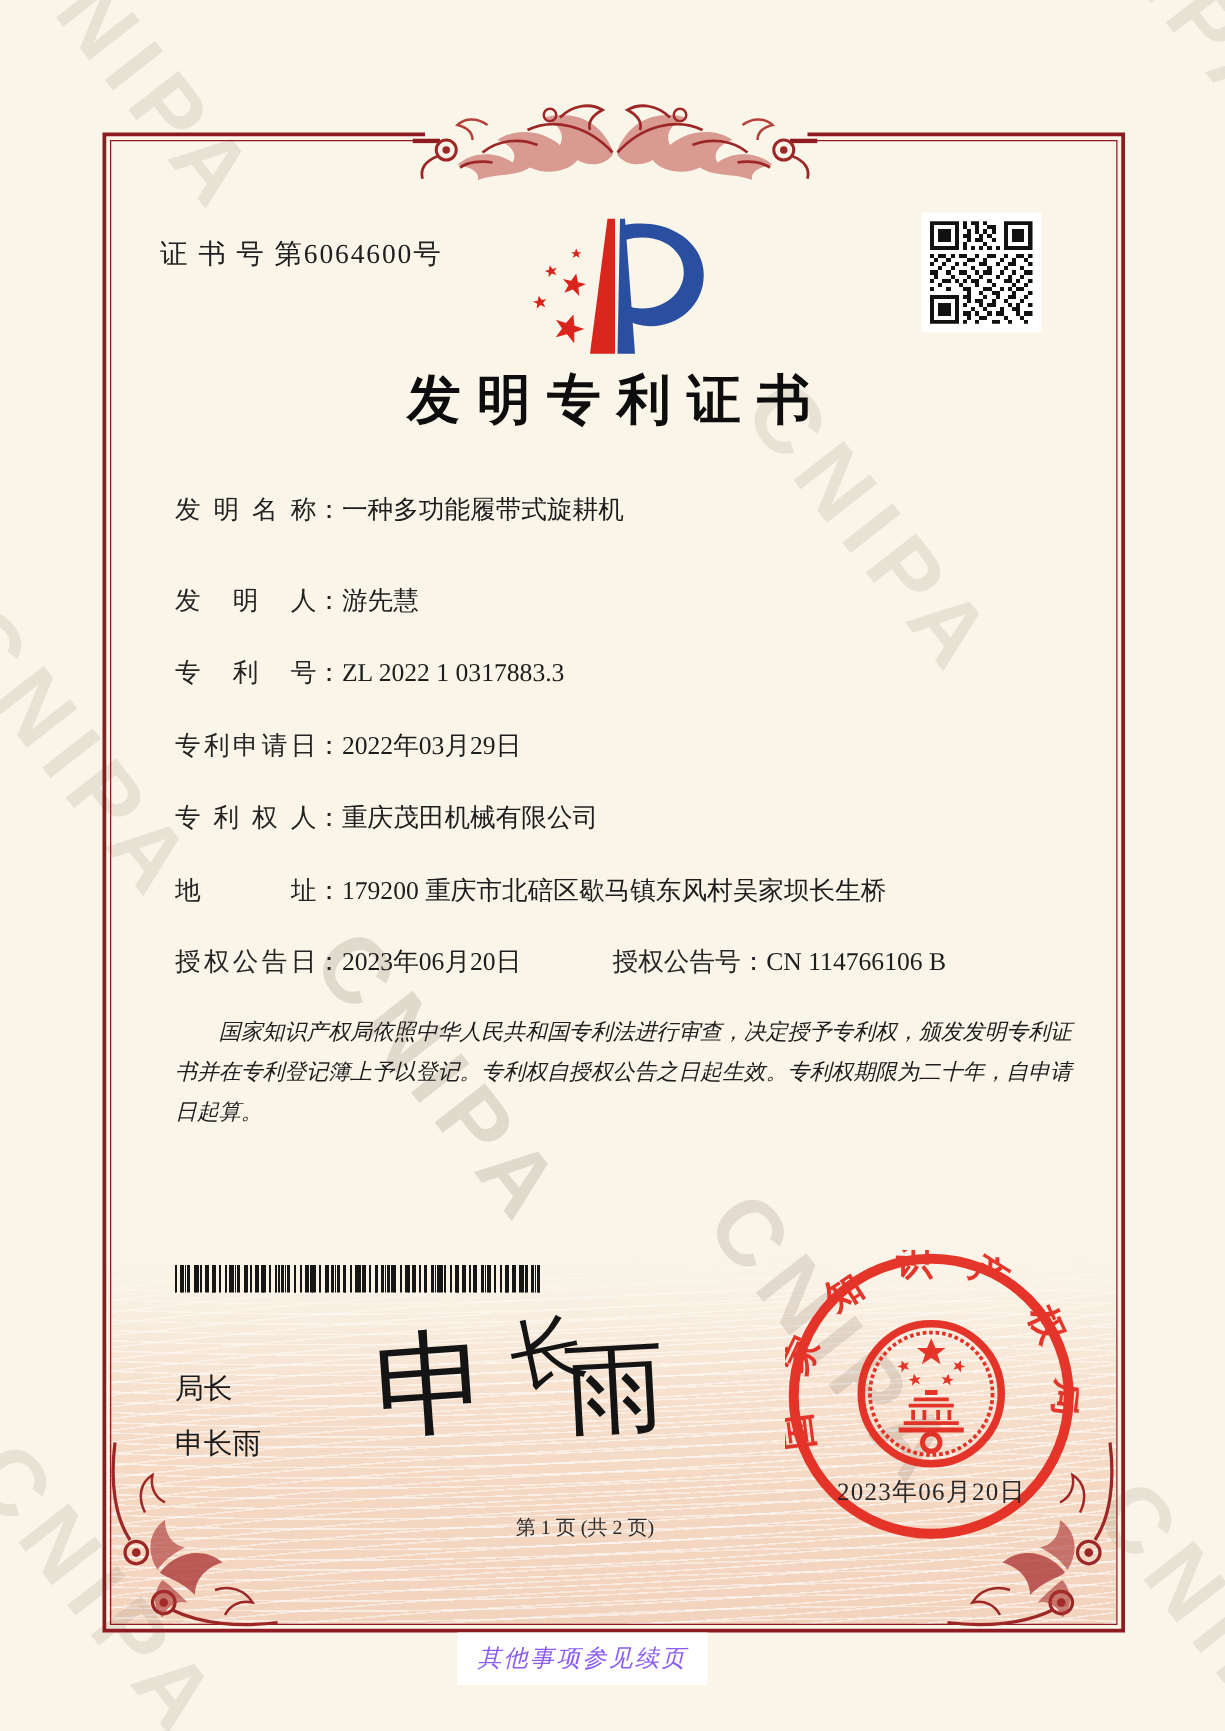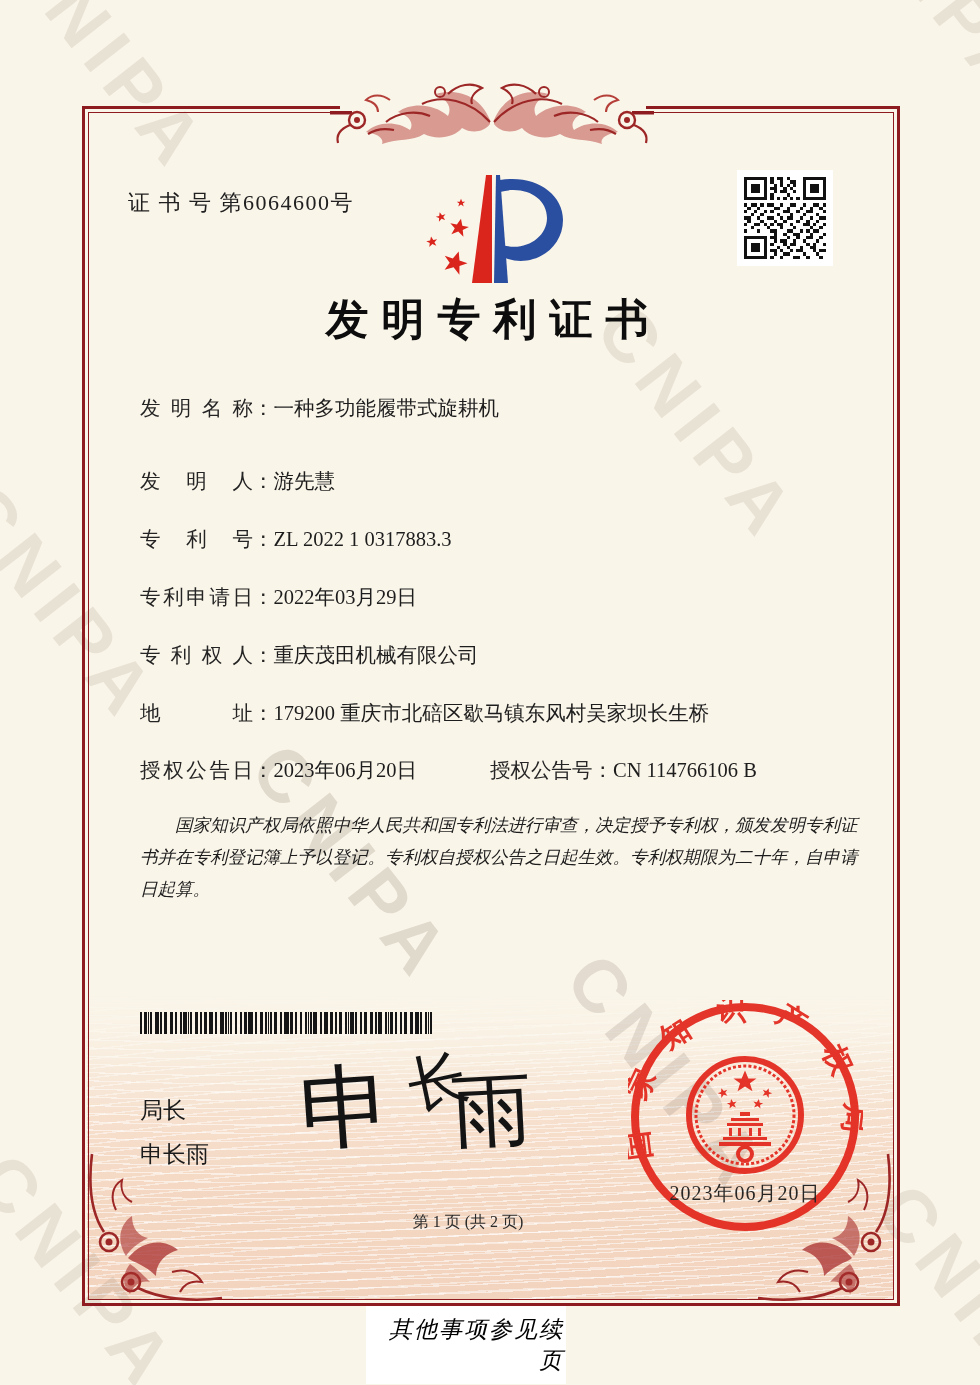--- a/index.html
+++ b/index.html
@@ -72,22 +72,22 @@
   .signature span{position:absolute;font-family:"Liberation Serif","DejaVu Serif",serif;}
   .sig1{left:0;top:6px;font-size:92px;transform:rotate(-4deg);}
   .sig2{left:108px;top:2px;font-size:60px;transform:rotate(-12deg);}
   .sig3{left:152px;top:18px;font-size:80px;transform:rotate(-3deg);}
   
   .seal{position:absolute;left:628px;top:1000px;width:235px;height:235px;z-index:7;}
   
   .page-info{position:absolute;left:318px;top:1212px;width:300px;text-align:center;font-size:16px;color:#2a2a2a;z-index:5;}
   .cont-box{
     position:absolute;left:366px;top:1306px;width:196px;z-index:8;
-    background:#ffffff;padding:8px 2px;text-align:right;
-    font-size:23px;letter-spacing:2px;color:#000000;font-style:italic;
+    background:#ffffff;padding:8px 2px;text-align:center;
+    font-size:19px;letter-spacing:2px;color:#8b5cf6;font-style:italic;
   }
   
   .orn-mask{position:absolute;left:340px;top:100px;width:306px;height:14px;background:#faf5e9;z-index:4;}
   .orn-top{position:absolute;left:330px;top:76px;z-index:5;}
   .corner{position:absolute;z-index:5;}
   .corner-l{left:86px;top:1152px;}
   .corner-r{left:754px;top:1152px;transform:scaleX(-1);}
   svg{display:block;}
 </style>
 </head>

